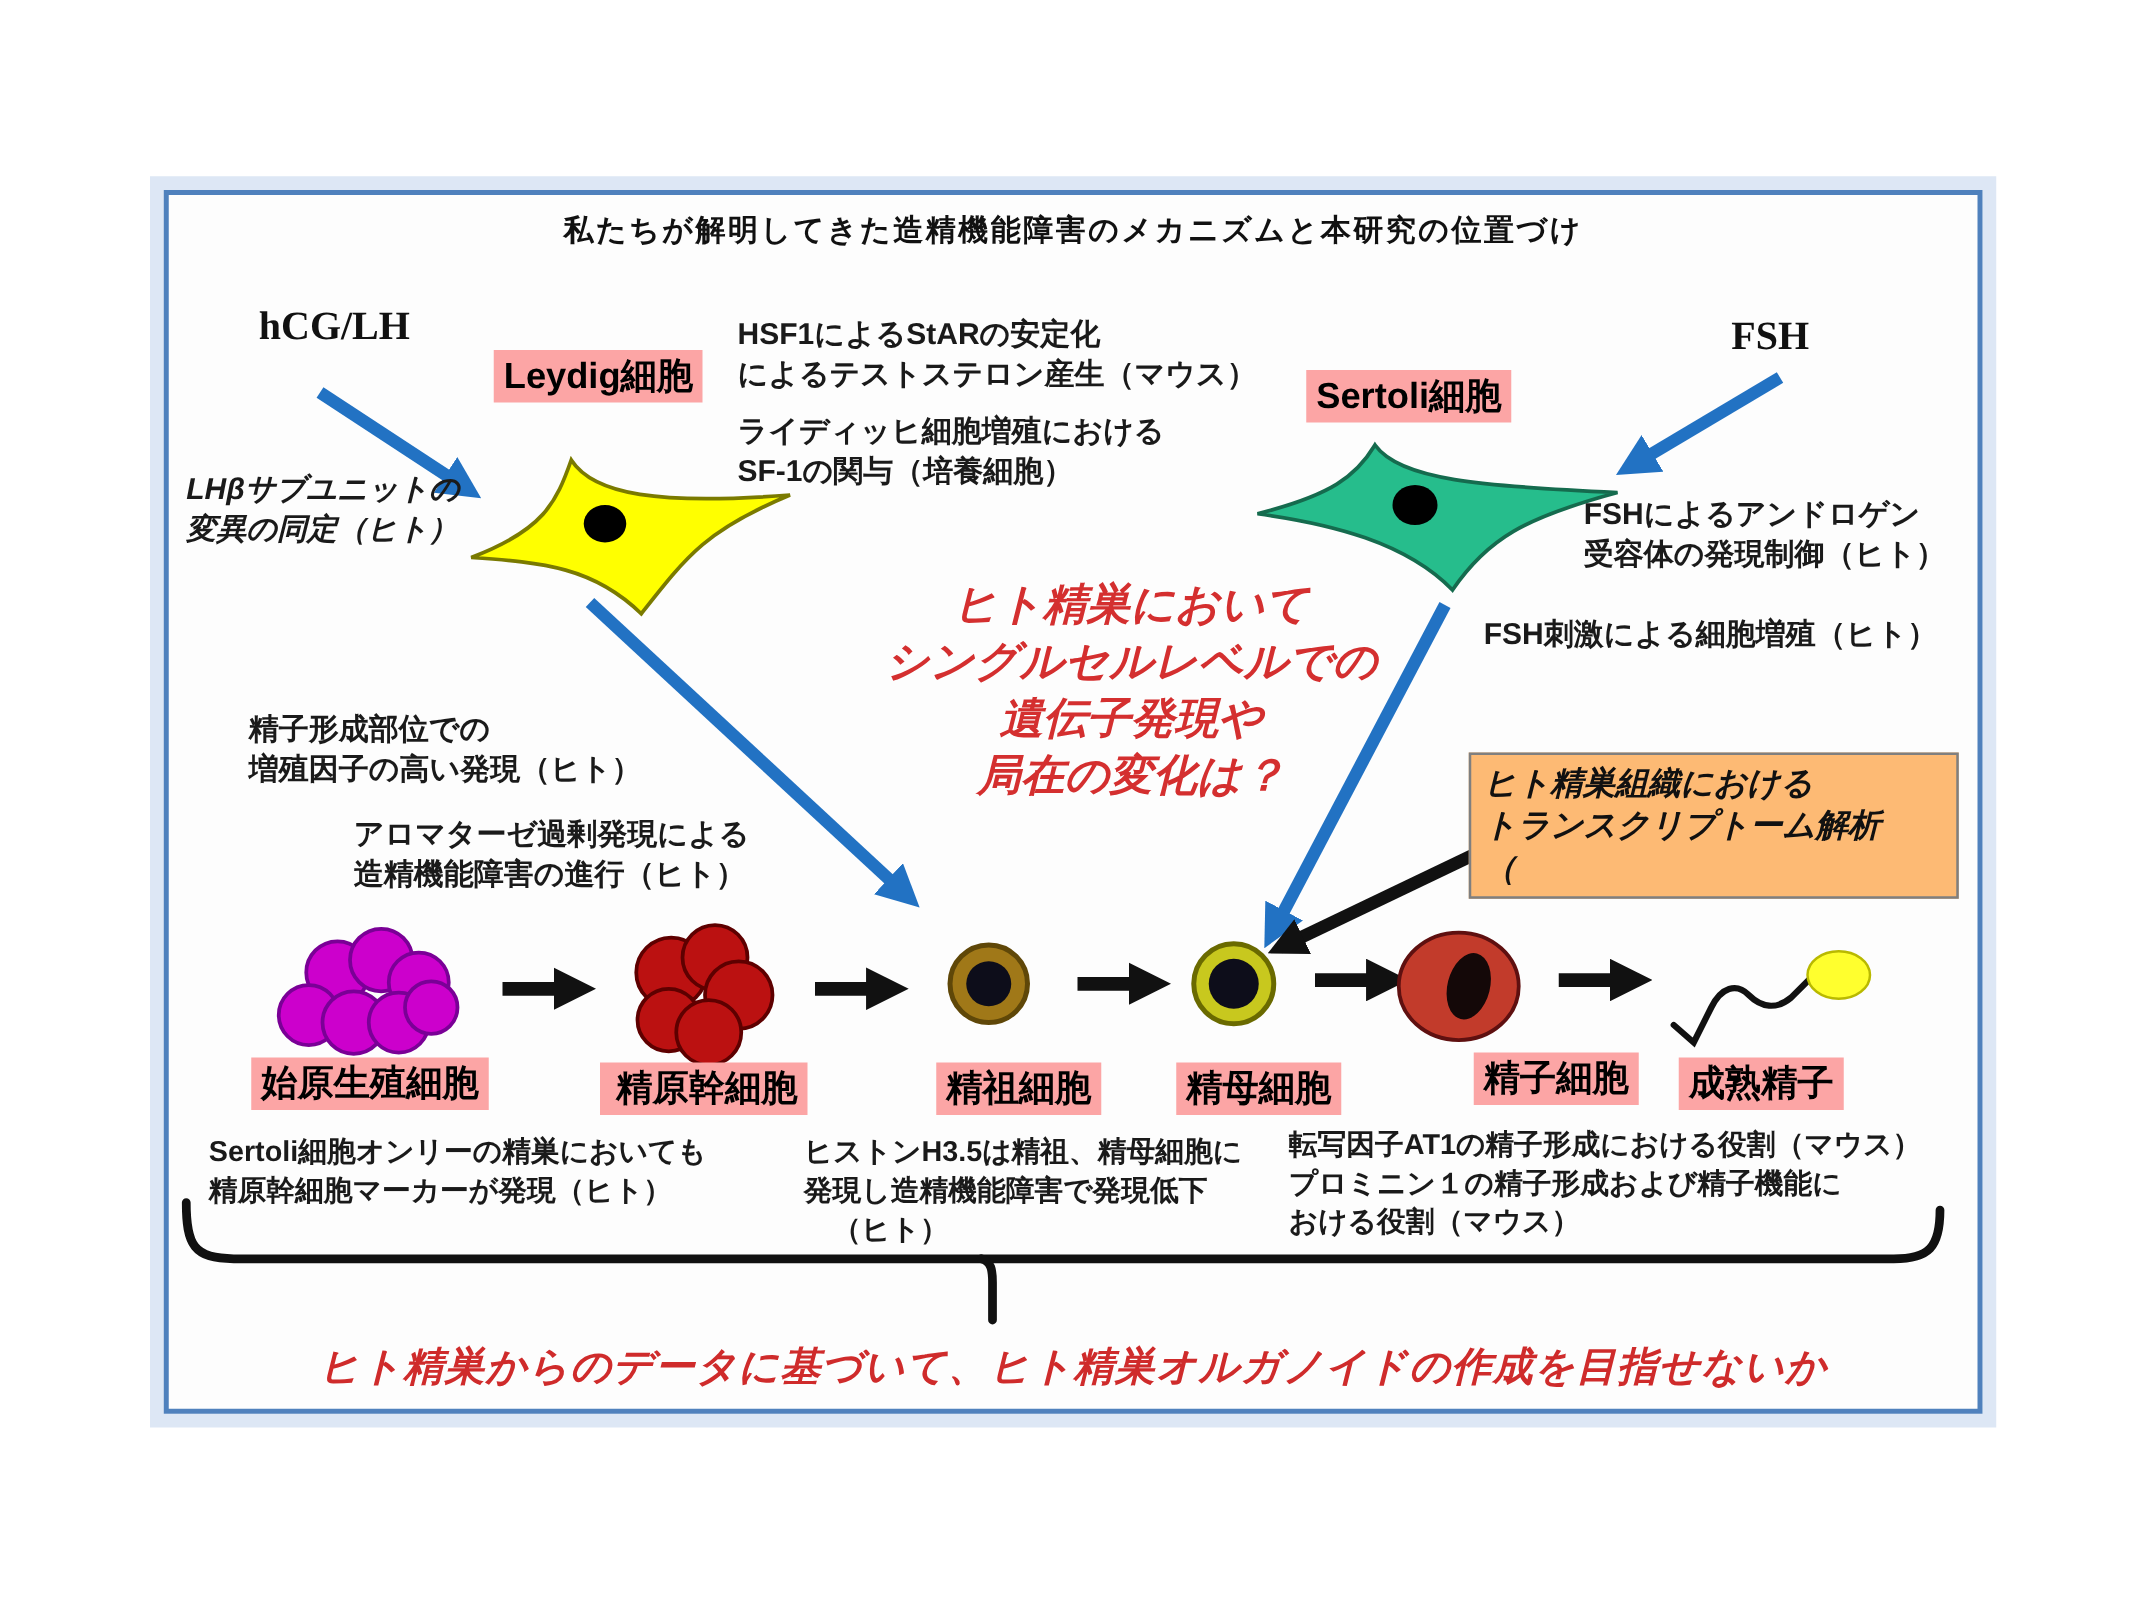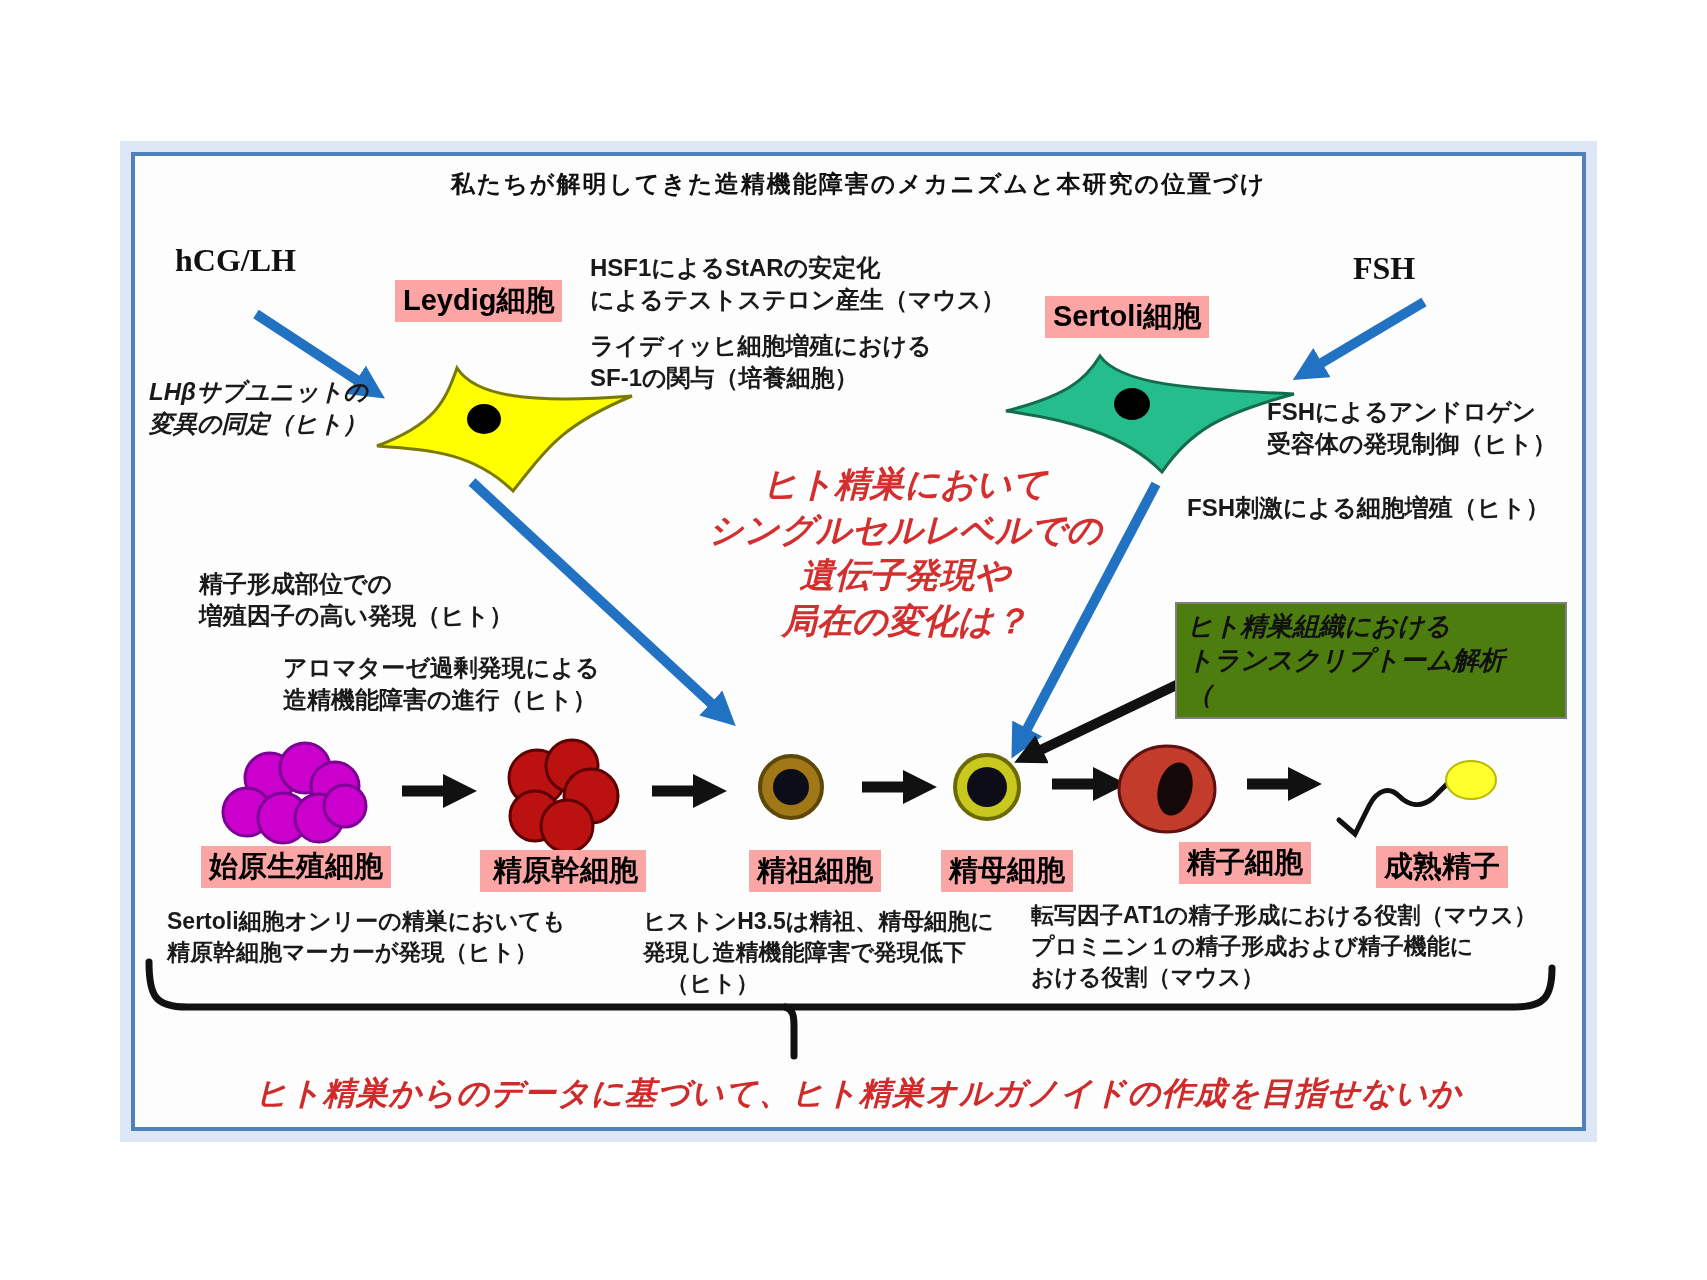--- a/index.html
+++ b/index.html
@@ -5,32 +5,32 @@
   html,body{margin:0;padding:0;background:#ffffff;}
   .canvas{position:relative;width:1707px;height:1280px;background:#ffffff;overflow:hidden;
           font-family:"Liberation Sans",sans-serif;}
   .slide{position:absolute;left:131px;top:152px;width:1447px;height:971px;
          background:#fdfdfd;border:4px solid #4f81bd;box-shadow:0 0 0 11px #dde7f5;}
   .overlay{position:absolute;left:0;top:0;width:1439px;height:963px;}
   .title{position:absolute;left:0;top:12px;width:100%;text-align:center;
          font-family:"Liberation Serif",serif;font-weight:bold;font-size:24px;
          letter-spacing:2px;color:#111;}
   .hormone{position:absolute;font-family:"Liberation Serif",serif;font-weight:bold;
-           font-size:32px;color:#111;}
+           font-size:32px;color:#111;margin-left:32px;}
   .glabel{position:absolute;background:#fca5a5;padding:1px 8px;
           font-family:Liberation Sans, sans-serif;font-weight:bold;font-size:29px;color:#000;
           white-space:nowrap;}
   .note{position:absolute;font-weight:bold;font-size:24px;color:#1a1a1a;
         white-space:pre-line;line-height:1.35;}
   .small-note{font-size:23px;}
   .question{position:absolute;left:560px;top:305px;width:420px;text-align:center;
             color:#d42f2f;font-weight:bold;font-style:italic;font-size:35px;
             white-space:pre-line;line-height:1.3;}
   .tbox{position:absolute;left:1040px;top:446px;width:368px;min-height:100px;
-        border:2px solid #7f7f7f;background:#4d7c0f;padding:6px 10px;
+        border:2px solid #7f7f7f;background:#fdba74;padding:6px 10px;
         font-weight:bold;font-style:italic;font-size:26px;color:#111;
         white-space:pre-line;line-height:1.3;}
   .conclusion{position:absolute;left:0;top:916px;width:100%;text-align:center;
               color:#cf2b2b;font-weight:bold;font-style:italic;font-size:32px;
               letter-spacing:1px;white-space:nowrap;}
 </style>
 </head>
 <body>
 
 <div class="canvas">
@@ -137,21 +137,21 @@
 
     <div class="tbox">ヒト精巣組織における
 トランスクリプトーム解析
 （</div>
 
     <div class="glabel" style="left:66px;top:690px;">始原生殖細胞</div>
     <div class="glabel" style="left:345px;top:694px;padding-left:13px;">精原幹細胞</div>
     <div class="glabel" style="left:614px;top:694px;">精祖細胞</div>
     <div class="glabel" style="left:806px;top:694px;">精母細胞</div>
     <div class="glabel" style="left:1044px;top:686px;">精子細胞</div>
-    <div class="glabel" style="left:1208px;top:690px;margin-left:33px;">成熟精子</div>
+    <div class="glabel" style="left:1208px;top:690px;">成熟精子</div>
 
     <div class="note small-note" style="left:32px;top:750px;">Sertoli細胞オンリーの精巣においても
 精原幹細胞マーカーが発現（ヒト）</div>
     <div class="note small-note" style="left:508px;top:750px;">ヒストンH3.5は精祖、精母細胞に
 発現し造精機能障害で発現低下
 　（ヒト）</div>
     <div class="note small-note" style="left:896px;top:744px;">転写因子AT1の精子形成における役割（マウス）
 プロミニン１の精子形成および精子機能に
 おける役割（マウス）</div>
 

